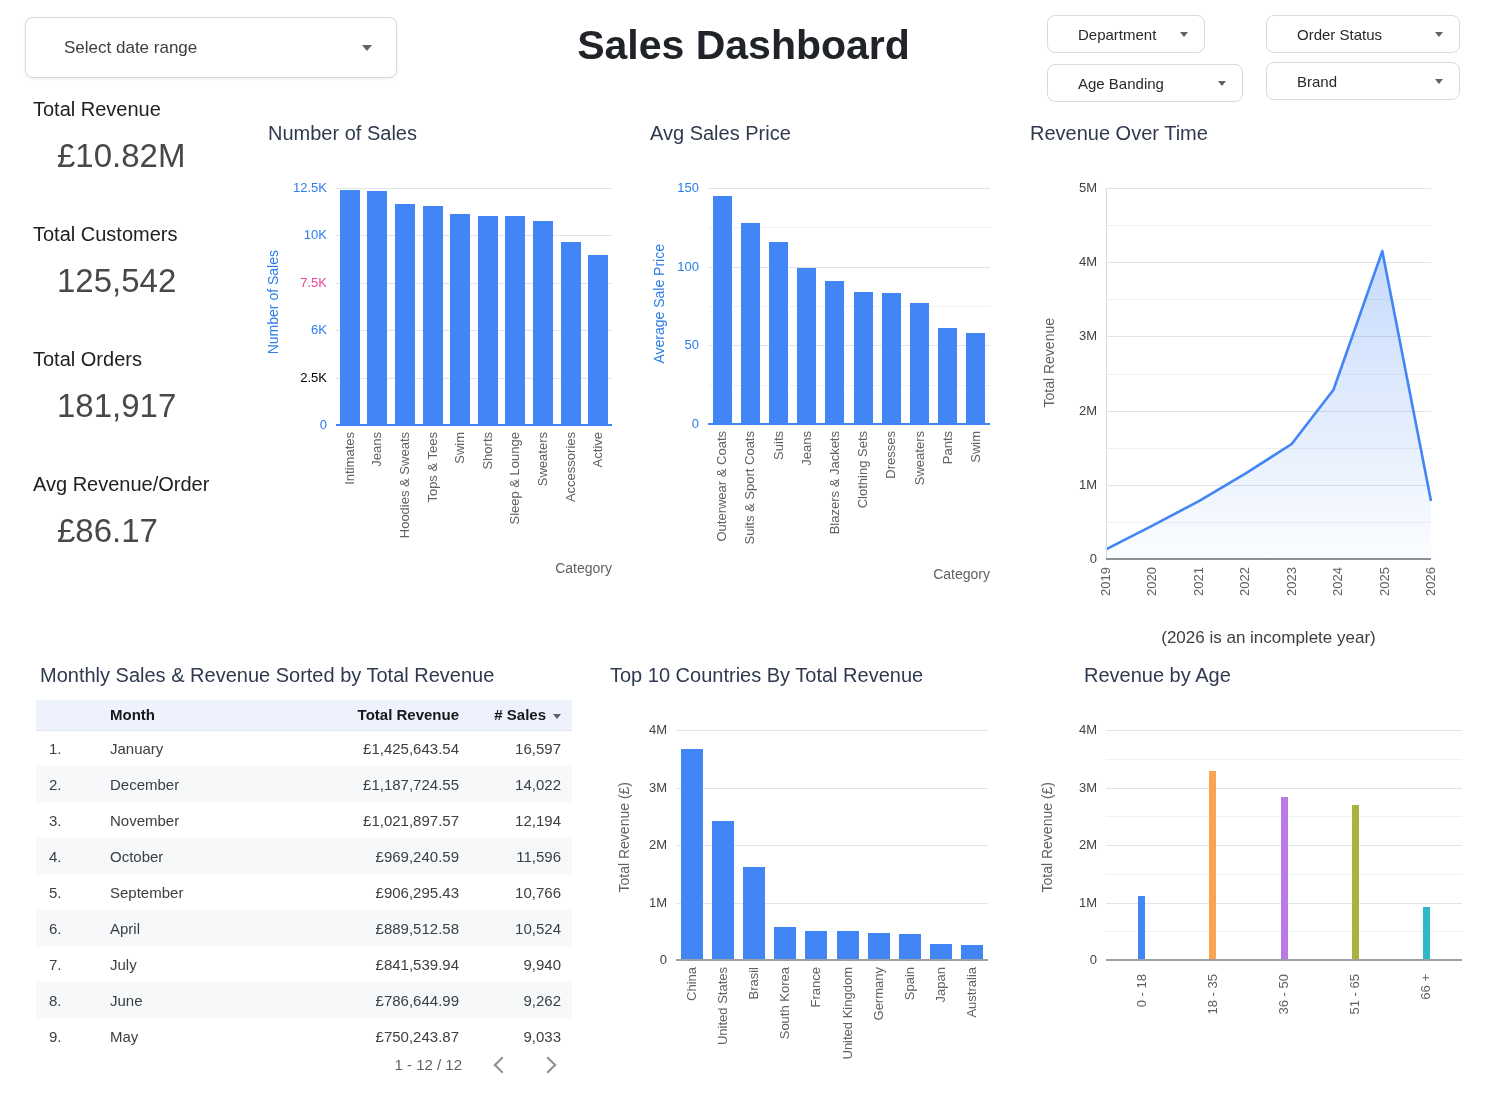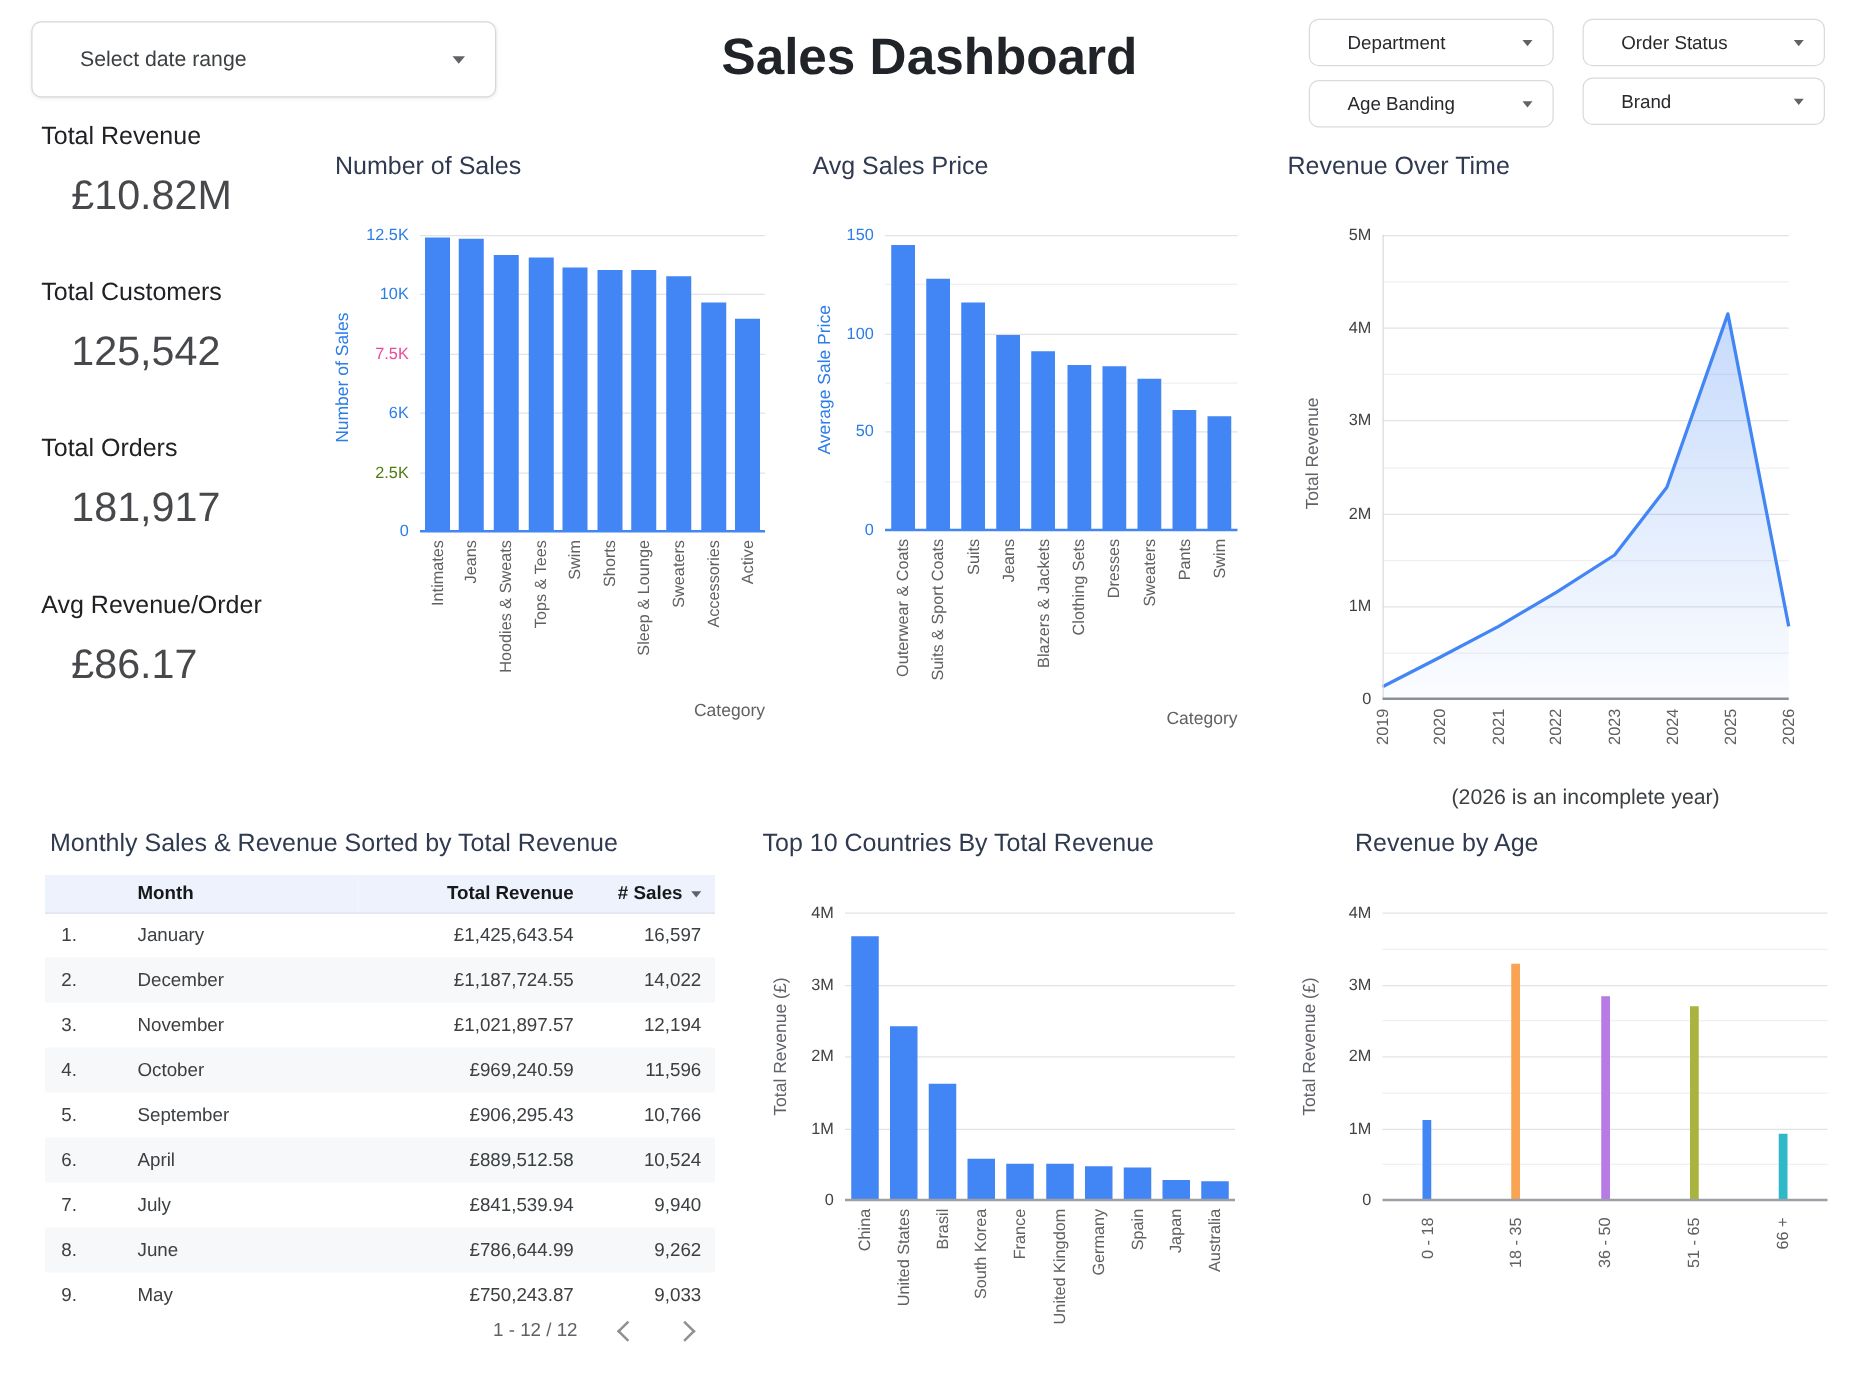--- a/index.html
+++ b/index.html
@@ -4,21 +4,21 @@
 <style>
   html,body{margin:0;padding:0;background:#fff;font-family:"Liberation Sans",sans-serif;}
   #canvas{position:relative;width:1487px;height:1107px;background:#fff;overflow:hidden;}
 
   
   .date-select{position:absolute;left:25px;top:17px;width:372px;height:61px;border:1px solid #d5d8dc;
     border-radius:8px;box-shadow:0 1px 3px rgba(0,0,0,.08);display:flex;align-items:center;
     justify-content:space-between;padding:0 24px 0 38px;box-sizing:border-box;font-size:17px;color:#3c4043;cursor:pointer;background:#fff;}
   .chip{position:absolute;height:38px;border:1px solid #d8dade;border-radius:8px;display:flex;align-items:center;
     justify-content:space-between;padding:0 16px 0 30px;box-sizing:border-box;font-size:15px;color:#27292c;background:#fff;cursor:pointer;}
-  .chip-department{left:1047px;top:15px;width:196px;}
+  .chip-department{left:1047px;top:15px;width:158px;}
   .chip-order{left:1266px;top:15px;width:194px;}
   .chip-age{left:1047px;top:64px;width:196px;}
   .chip-brand{left:1266px;top:62px;width:194px;}
   .tri{width:0;height:0;border-left:4.5px solid transparent;border-right:4.5px solid transparent;border-top:5.5px solid #5f6368;}
   .tri-lg{border-left-width:5.5px;border-right-width:5.5px;border-top-width:6.5px;}
   .dash-title{position:absolute;left:50%;transform:translateX(-50%);top:22px;margin:0;font-size:41px;font-weight:700;color:#202328;white-space:nowrap;}
 
   
   .kpi{position:absolute;left:33px;}
   .kpi1{top:98px;}.kpi2{top:223px;}.kpi3{top:348px;}.kpi4{top:473px;}
@@ -120,21 +120,21 @@
 
   <div class="chart-title t0">Number of Sales</div>
   <div class="ytitle vtext y0">Number of Sales</div>
   <div class="plot p0">
       <div class="grid major" style="top: 189.6px;"></div>
       <div class="grid major" style="top: 142.2px;"></div>
       <div class="grid major" style="top: 94.8px;"></div>
       <div class="grid major" style="top: 47.4px;"></div>
       <div class="grid major" style="top: 0px;"></div>
       <div class="ytick" style="top: 229px; color: rgb(43, 125, 233);">0</div>
-      <div class="ytick" style="top: 181.6px; color: #4d7c0f;">2.5K</div>
+      <div class="ytick" style="top: 181.6px; color: #000000;">2.5K</div>
       <div class="ytick" style="top: 134.2px; color: rgb(43, 125, 233);">6K</div>
       <div class="ytick" style="top: 86.8px; color: #ec4899;">7.5K</div>
       <div class="ytick" style="top: 39.4px; color: rgb(43, 125, 233);">10K</div>
       <div class="ytick" style="top: -8px; color: rgb(43, 125, 233);">12.5K</div>
       <div class="bar" style="left: 3.8px; width: 20px; height: 235.483px; background: rgb(66, 133, 244);"></div>
       <div class="bar" style="left: 31.4px; width: 20px; height: 234.156px; background: rgb(66, 133, 244);"></div>
       <div class="bar" style="left: 59px; width: 20px; height: 220.694px; background: rgb(66, 133, 244);"></div>
       <div class="bar" style="left: 86.6px; width: 20px; height: 219.178px; background: rgb(66, 133, 244);"></div>
       <div class="bar" style="left: 114.2px; width: 20px; height: 211.025px; background: rgb(66, 133, 244);"></div>
       <div class="bar" style="left: 141.8px; width: 20px; height: 209.318px; background: rgb(66, 133, 244);"></div>

